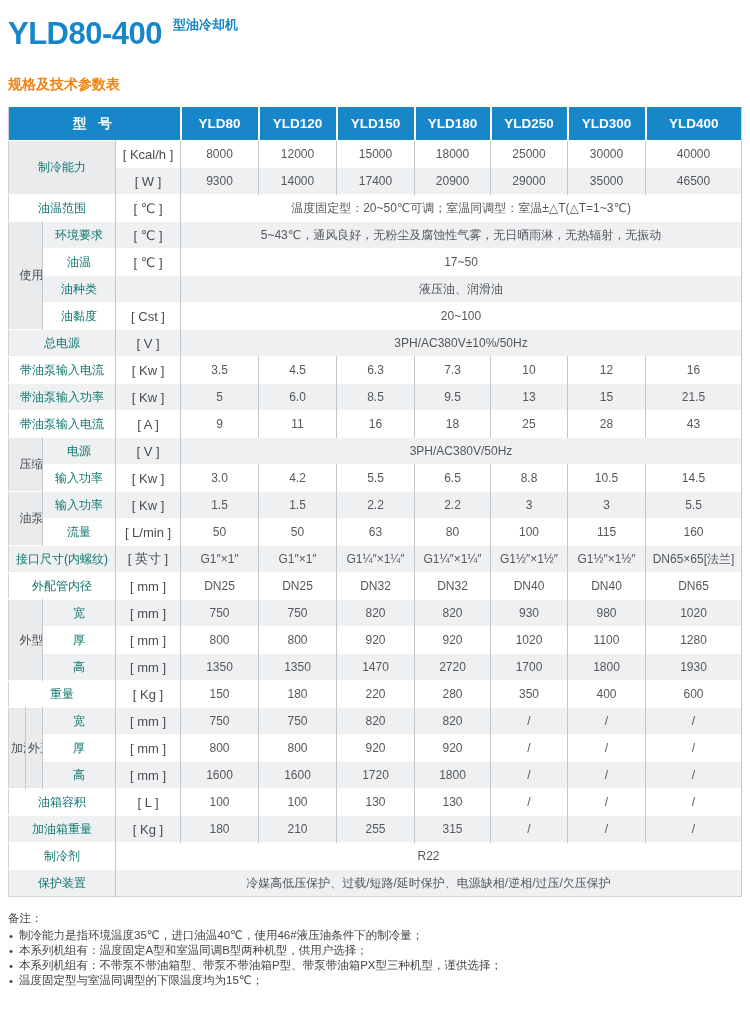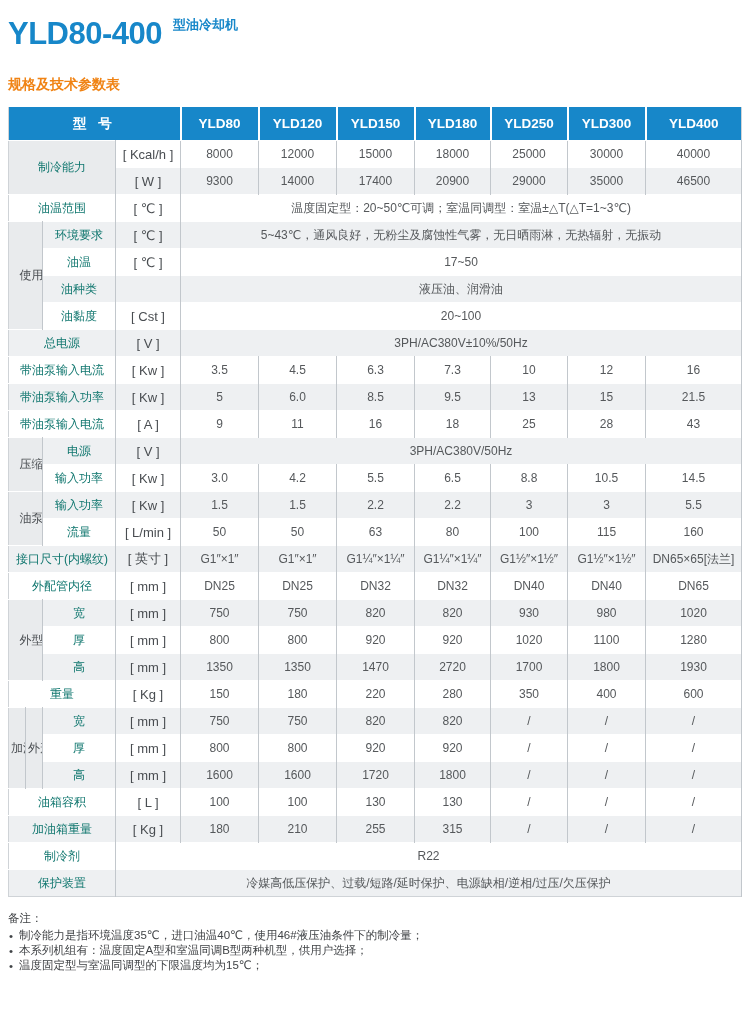--- a/index.html
+++ b/index.html
@@ -336,18 +336,21 @@
 
   <div class="notes">
     <div class="notes-heading">备注：</div>
     <div class="note-line">
         <span>制冷能力是指环境温度35℃，进口油温40℃，使用46#液压油条件下的制冷量；</span>
       </div>
     <div class="note-line">
         <span>本系列机组有：温度固定A型和室温同调B型两种机型，供用户选择；</span>
       </div>
     <div class="note-line">
+        <span>本系列机组有：不带泵不带油箱型、带泵不带油箱P型、带泵带油箱PX型三种机型，谨供选择；</span>
+      </div>
+    <div class="note-line">
         <span>温度固定型与室温同调型的下限温度均为15℃；</span>
       </div>
 
   </div>
 
 </div>
 
 </body></html>

